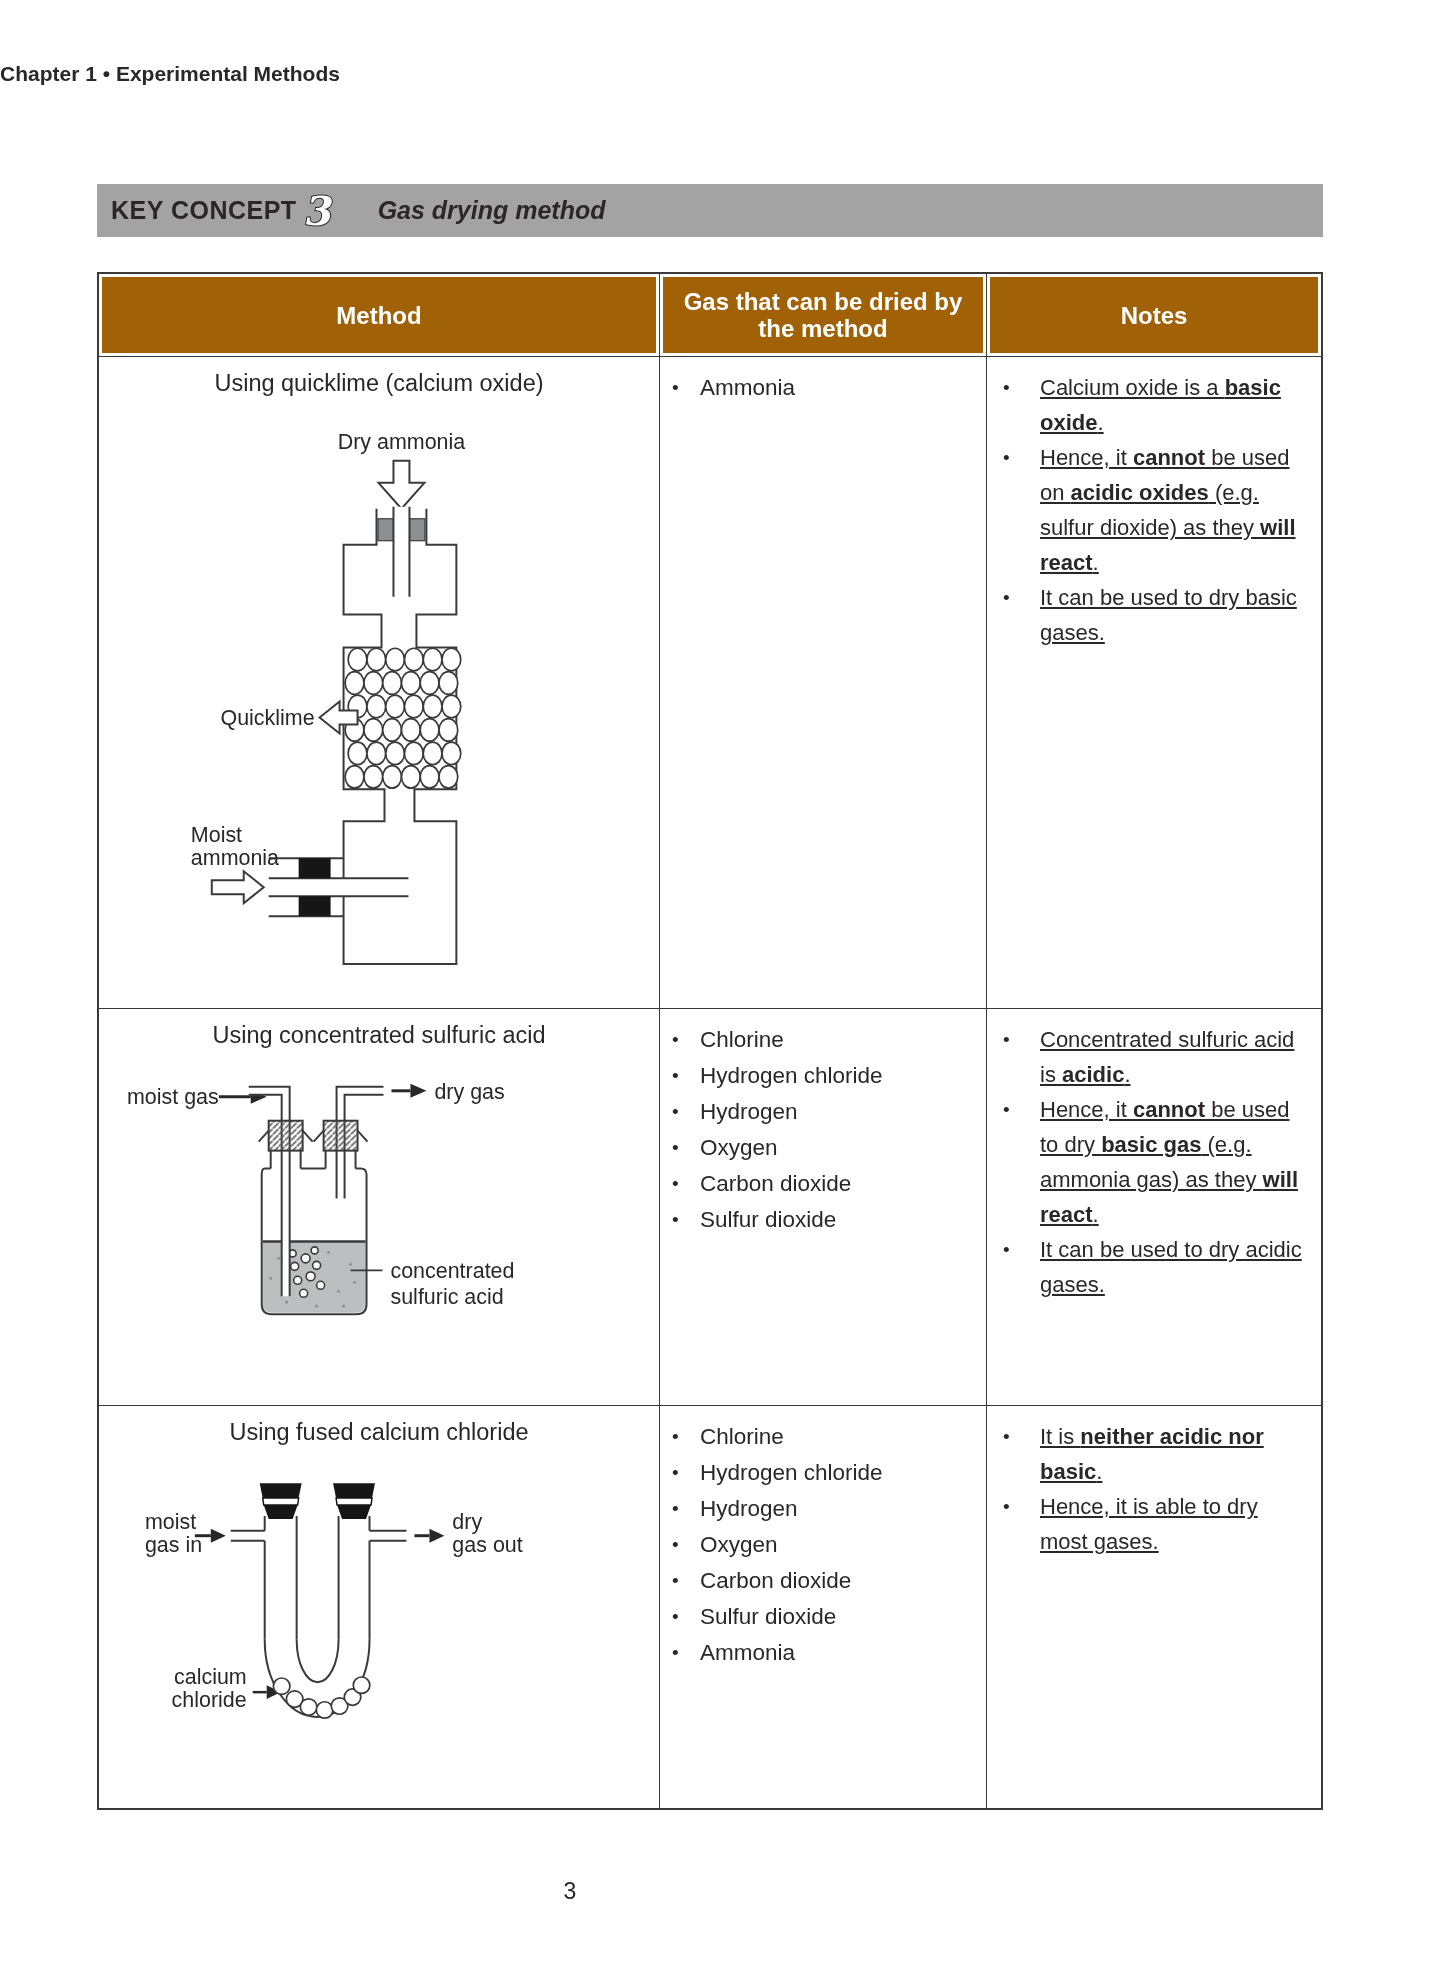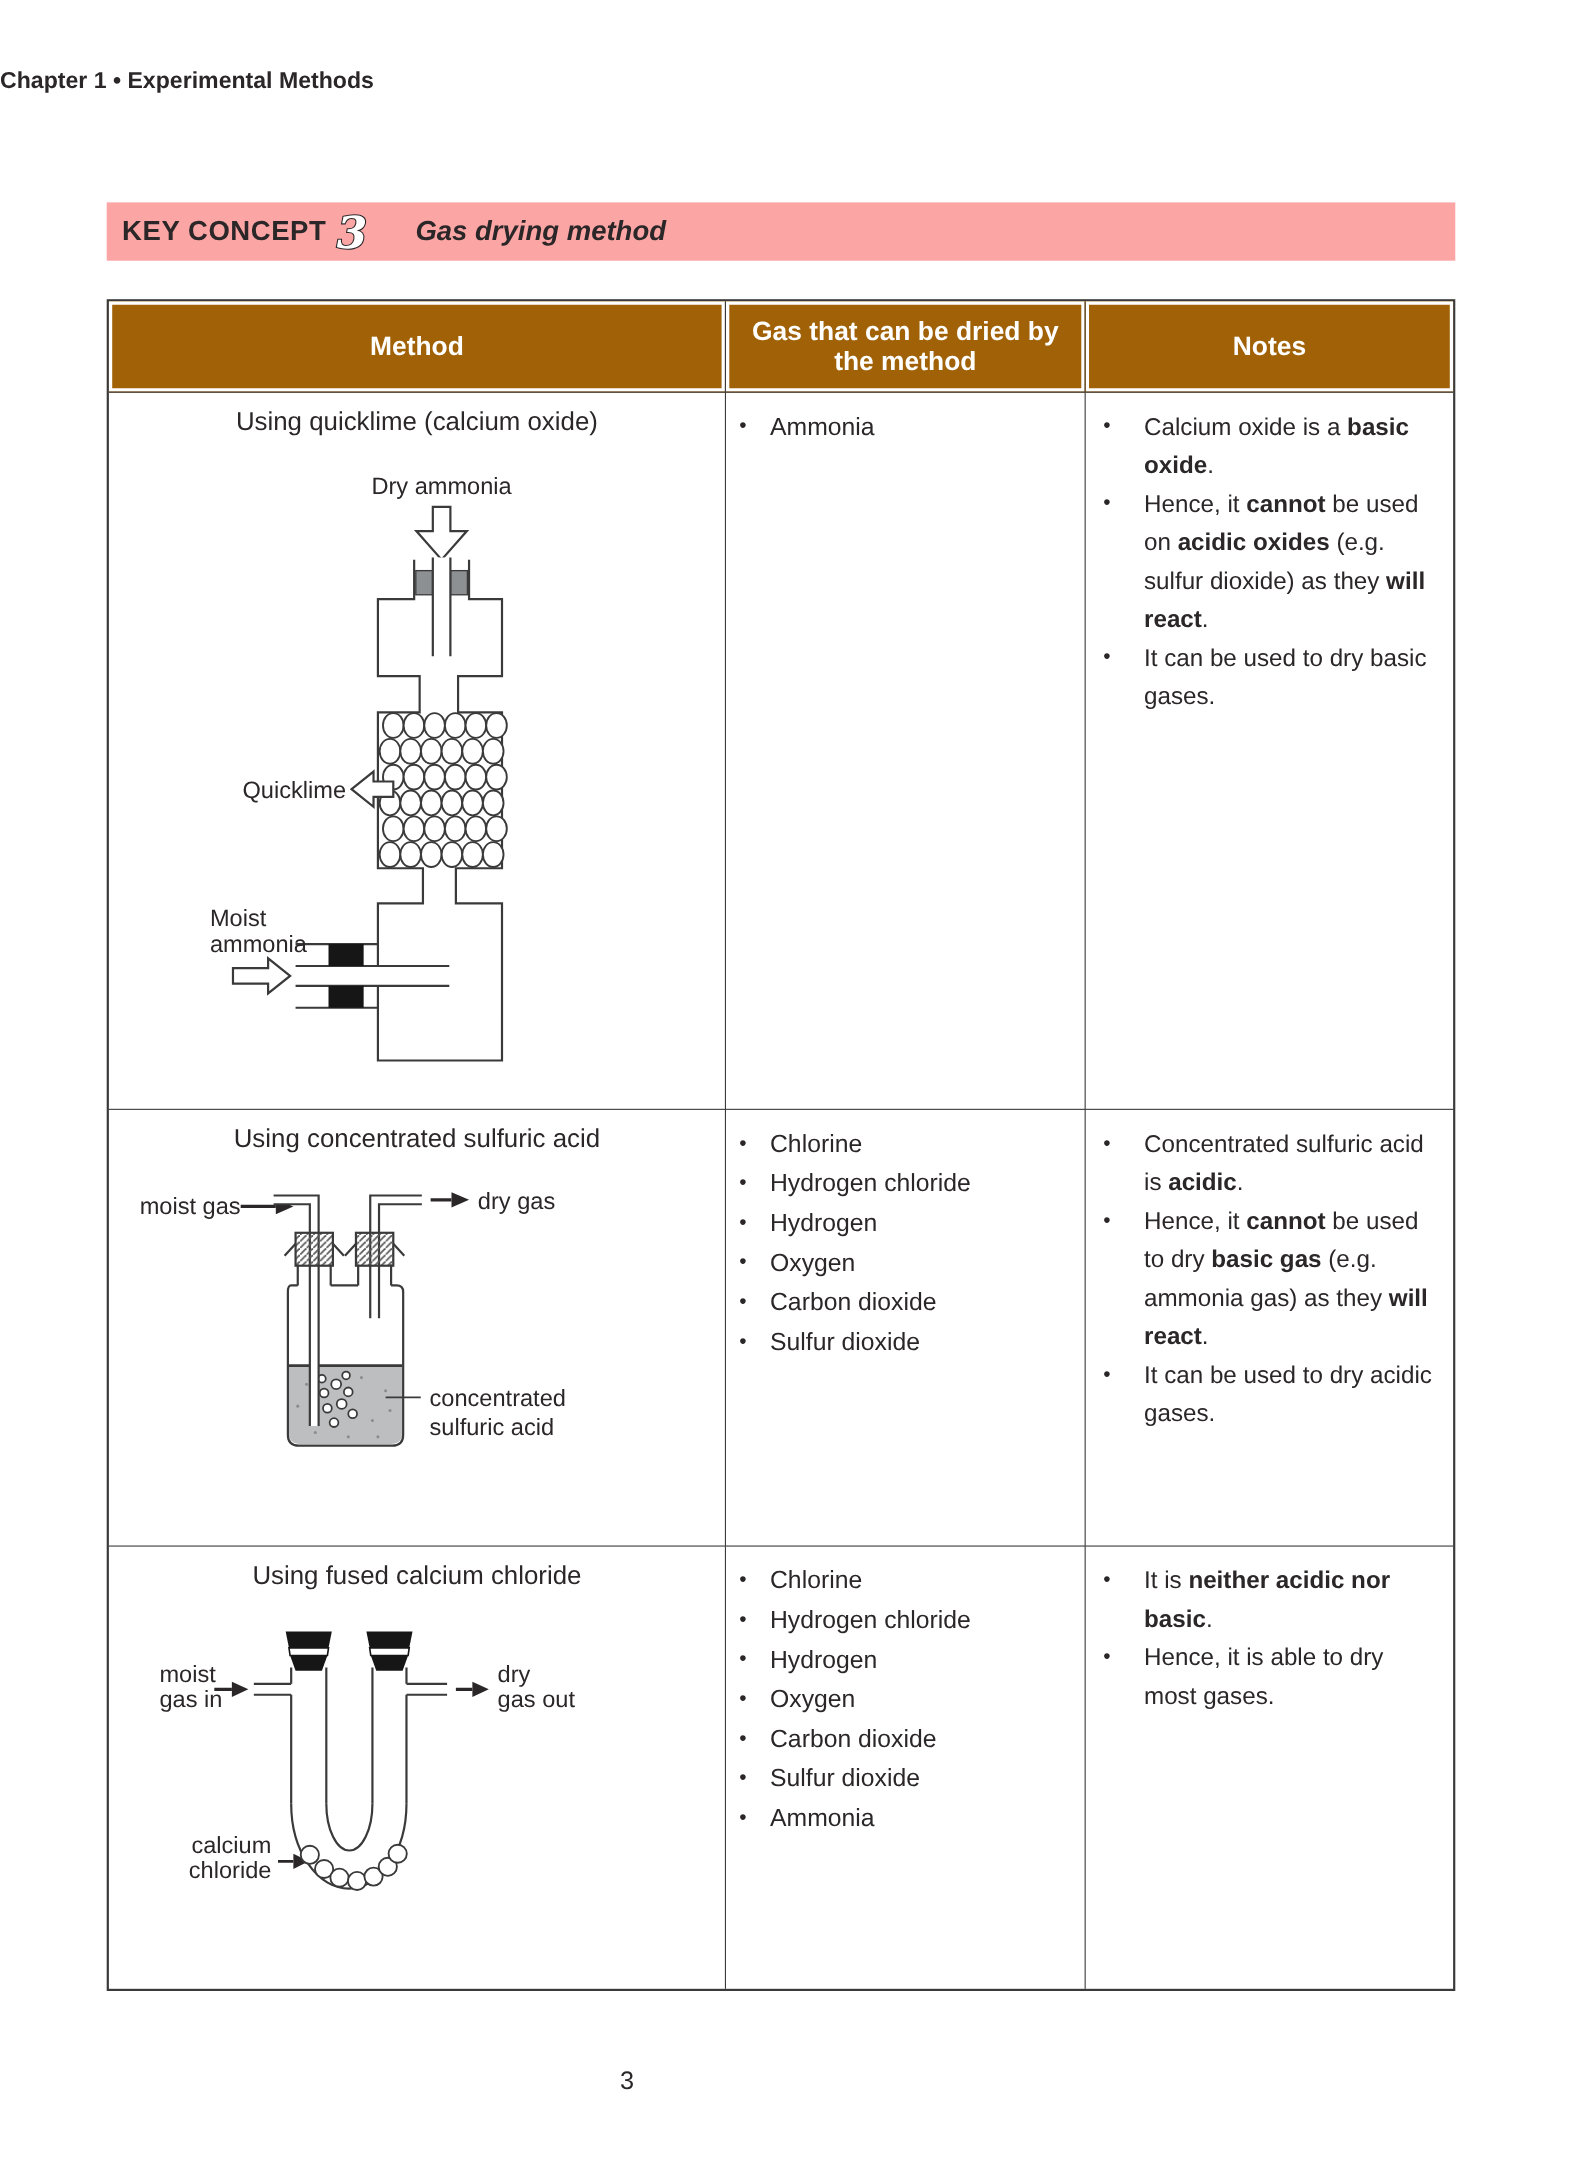--- a/index.html
+++ b/index.html
@@ -1,21 +1,21 @@
 <!DOCTYPE html>
 <html><head>
 <meta charset="utf-8">
 <style>
   html,body{margin:0;padding:0;}
   body{width:1445px;height:1977px;background:#fff;position:relative;
        font-family:"Liberation Sans",sans-serif;color:#2b2728;}
   .running-head{position:absolute;left:0;top:62px;width:1140px;text-align:left;
        font-size:21px;font-weight:bold;}
   .banner{position:absolute;left:97px;top:184px;width:1226px;height:53px;
-       background:#fca5a5;display:flex;align-items:center;padding-left:14px;box-sizing:border-box;}
+       background:#a3a3a3;display:flex;align-items:center;padding-left:14px;box-sizing:border-box;}
   .kc-label{font-size:25px;font-weight:bold;letter-spacing:.5px;}
   .kc-num{margin-left:5px;flex:none;}
   .kc-title{font-size:25px;font-weight:bold;font-style:italic;margin-left:40px;}
   .gas-table{position:absolute;left:97px;top:272px;width:1226px;height:1538px;
        box-sizing:border-box;border:2.5px solid #3a3a3b;display:grid;
        grid-template-columns:561px 327px 1fr;grid-template-rows:83px 652px 397px 1fr;}
   .c{border-right:1.8px solid #3a3a3b;border-bottom:1.8px solid #3a3a3b;
        box-sizing:border-box;position:relative;overflow:hidden;}
   .last-col{border-right:none;}
   .last-row{border-bottom:none;}
@@ -24,21 +24,21 @@
        box-shadow:inset 0 0 0 3px #fff;padding:0 18px;}
   .mtitle{margin-top:13px;text-align:center;font-size:23.5px;}
   .diag{position:absolute;left:0;top:0;width:100%;height:100%;}
   .diag text{font-size:21.5px;fill:#2b2728;font-family:"Liberation Sans",sans-serif;}
   ul.bl{list-style:none;margin:13px 0 0 0;padding:0 10px 0 12px;}
   ul.bl li{display:flex;font-size:22.5px;line-height:36px;}
   ul.bl li::before{content:"•";flex:none;width:28px;font-size:19px;}
   ul.nl{list-style:none;margin:13px 0 0 0;padding:0 12px 0 16px;}
   ul.nl li{display:flex;font-size:22px;line-height:35px;}
   ul.nl li::before{content:"•";flex:none;width:37px;font-size:19px;}
-  ul.nl li span.rich{display:block;max-width:274px;}
+  ul.nl li span.rich{display:block;max-width:274px;text-decoration:underline;}
   ul.nl b{font-weight:bold;}
   .page-number{position:absolute;left:0;top:1878px;width:1140px;text-align:center;font-size:23px;}
   .apparatus{stroke:#3a3a3b;stroke-width:2;fill:none;}
 </style>
 </head>
 <body>
 
 <div>
 
   <div class="running-head">Chapter 1 • Experimental Methods</div>

